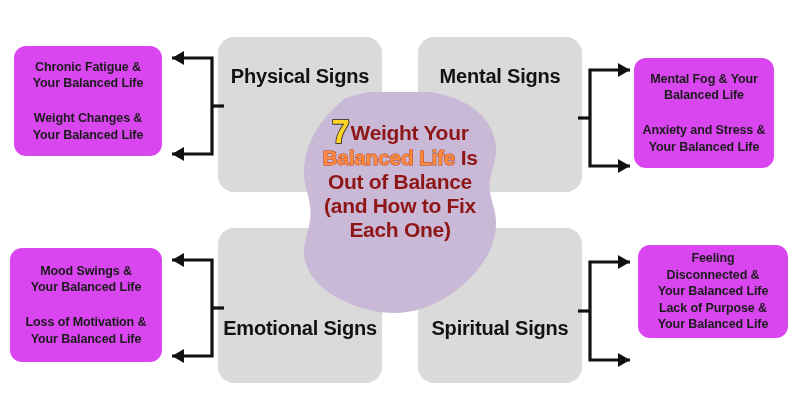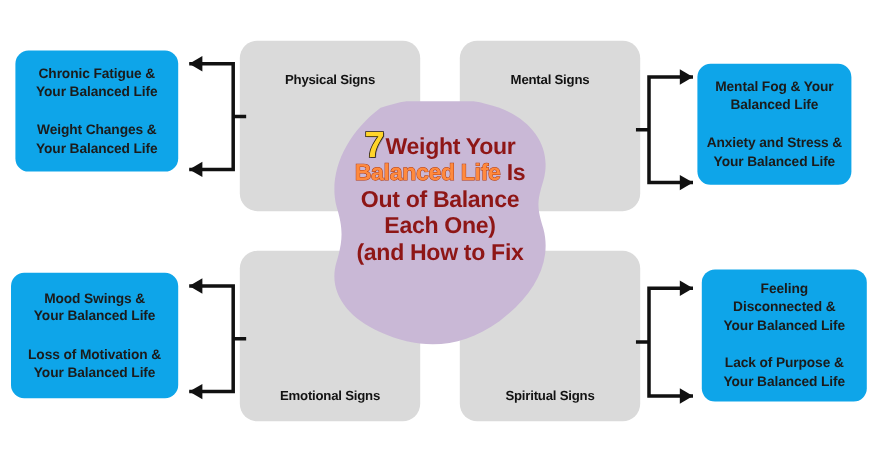--- a/index.html
+++ b/index.html
@@ -14,21 +14,21 @@
     position: relative;
     width: 800px;
     height: 419px;
     background: #ffffff;
     overflow: hidden;
   }
 
   
   .side-box {
     position: absolute;
-    background: #0ea5e9;
+    background: #d946ef;
     border-radius: 12px;
     box-sizing: border-box;
     display: flex;
     flex-direction: column;
     align-items: center;
     justify-content: center;
     padding: 8px 6px;
   }
   .side-item {
     color: #1b1b1b;
@@ -36,45 +36,45 @@
     font-size: 12.5px;
     line-height: 1.33;
     text-align: center;
     letter-spacing: -0.1px;
   }
   .side-gap { height: 18px; }
 
   #box-tl { left: 14px;  top: 46px;  width: 148px; height: 110px; }
   #box-tr { left: 634px; top: 58px;  width: 140px; height: 110px; }
   #box-bl { left: 10px;  top: 248px; width: 152px; height: 114px; }
-  #box-br { left: 638px; top: 245px; width: 150px; height: 120px; }
+  #box-br { left: 638px; top: 245px; width: 150px; height: 93px; }
 
   
   .quad {
     position: absolute;
     background: #dadada;
     border-radius: 16px;
     box-sizing: border-box;
   }
   .quad-label {
     position: absolute;
     width: 100%;
     text-align: center;
     color: #121212;
     font-weight: bold;
-    font-size: 12px;
+    font-size: 20px;
     letter-spacing: -0.2px;
   }
   #quad-physical  { left: 218px; top: 37px;  width: 164px; height: 155px; }
   #quad-mental    { left: 418px; top: 37px;  width: 164px; height: 155px; }
   #quad-emotional { left: 218px; top: 228px; width: 164px; height: 155px; }
   #quad-spiritual { left: 418px; top: 228px; width: 164px; height: 155px; }
 
   .label-top    { top: 28px; }
-  .label-bottom { bottom: 16px; }
+  .label-bottom { bottom: 43px; }
 
   
   #center-blob {
     position: absolute;
     left: 272px;
     top: 92px;
     width: 256px;
     height: 236px;
   }
   #center-text {
@@ -238,18 +238,18 @@
              C 146 226 110 226 74 210
              C 42 196 26 172 34 146
              C 40 126 40 116 34 96
              C 26 66 42 30 74 6 Z" fill="#c9b8d6"></path>
   </svg>
 
   <div id="center-text">
     <span class="title-line"><span class="num-seven">7</span><span>Weight Your</span></span>
     <span class="title-line"><span class="hl-orange">Balanced Life</span><span> Is</span></span>
     <span class="title-line">Out of Balance</span>
+    <span class="title-line">(and How to Fix</span>
     <span class="title-line">Each One)</span>
-    <span class="title-line">(and How to Fix</span>
   </div>
 
 
 </div>
 
 </body></html>

